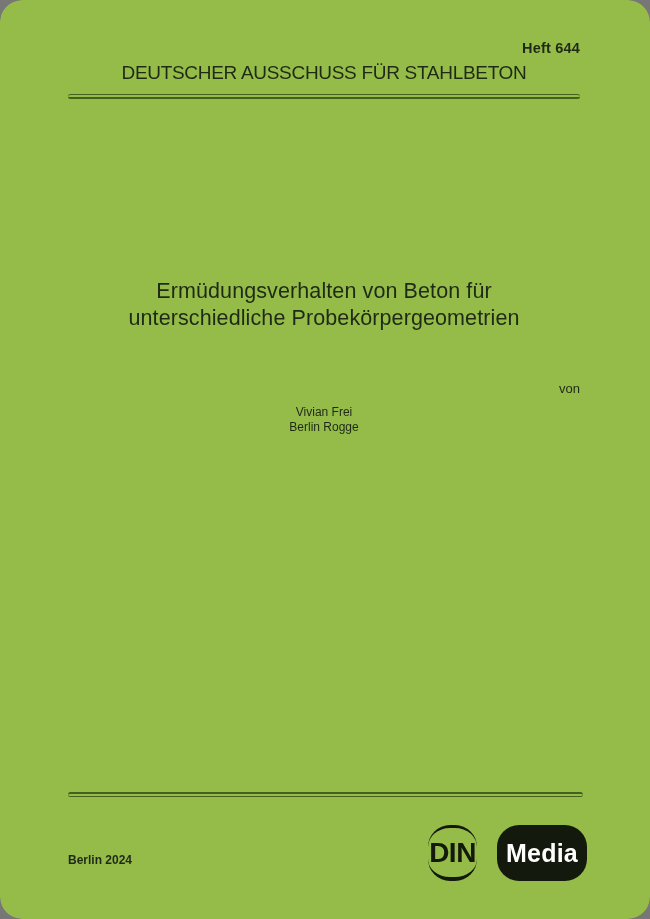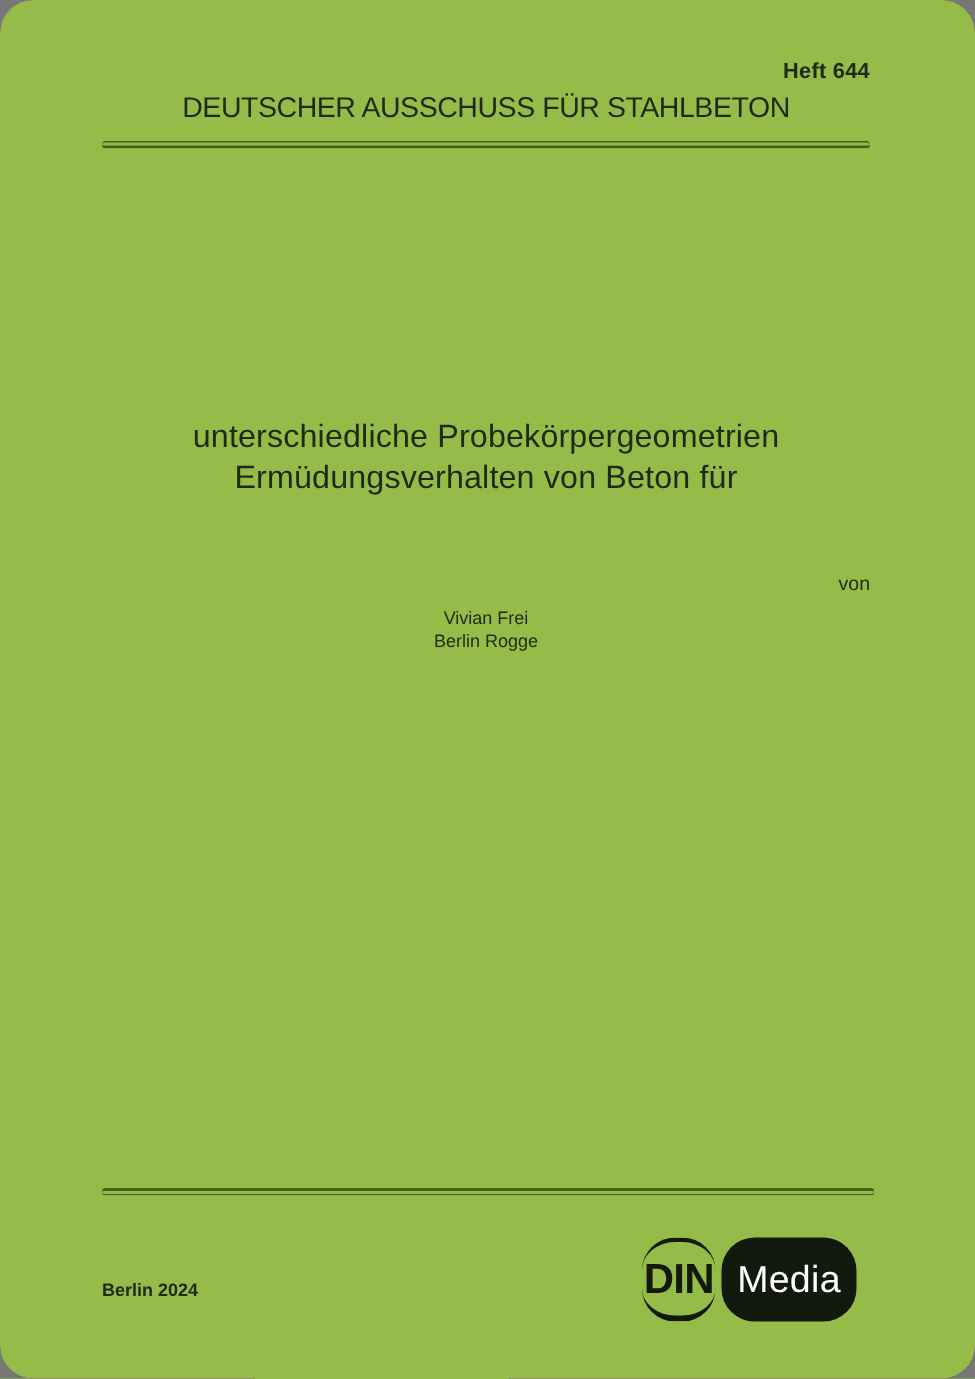--- a/index.html
+++ b/index.html
@@ -91,21 +91,21 @@
     top: 853px;
     font-size: 12px;
     font-weight: bold;
   }
   .publisher-logo {
     position: absolute;
     left: 428px;
     top: 825px;
     height: 56px;
     display: flex;
-    gap: 4px;
+    gap: 20px;
     align-items: stretch;
     text-align: center;
   }
   .din-mark {
     width: 49px;
     border-top: 3px solid var(--logo-black);
     border-bottom: 4px solid var(--logo-black);
     display: flex;
     align-items: center;
     justify-content: center;
@@ -115,38 +115,38 @@
     color: var(--logo-black);
   }
   .media-mark {
     width: 90px;
     background: var(--logo-black);
     color: var(--logo-white);
     display: flex;
     align-items: center;
     justify-content: center;
     font-size: 25px;
-    font-weight: 400;
+    font-weight: 700;
     letter-spacing: 0.2px;
   }
 </style>
 </head>
 <body>
 
 <div class="cover">
 
   <div class="issue-label">Heft 644</div>
 
   <div class="masthead-text">DEUTSCHER AUSSCHUSS FÜR STAHLBETON</div>
 
   <div class="rule rule-header"></div>
 
   <div class="book-title">
+    <div>Ermüdungsverhalten von Beton für</div>
     <div>unterschiedliche Probekörpergeometrien</div>
-    <div>Ermüdungsverhalten von Beton für</div>
   </div>
 
   <div class="byline">von</div>
 
   <div class="author-list">
     <div>Vivian Frei</div>
     <div>Berlin Rogge</div>
   </div>
 
   <div class="rule rule-footer"></div>

